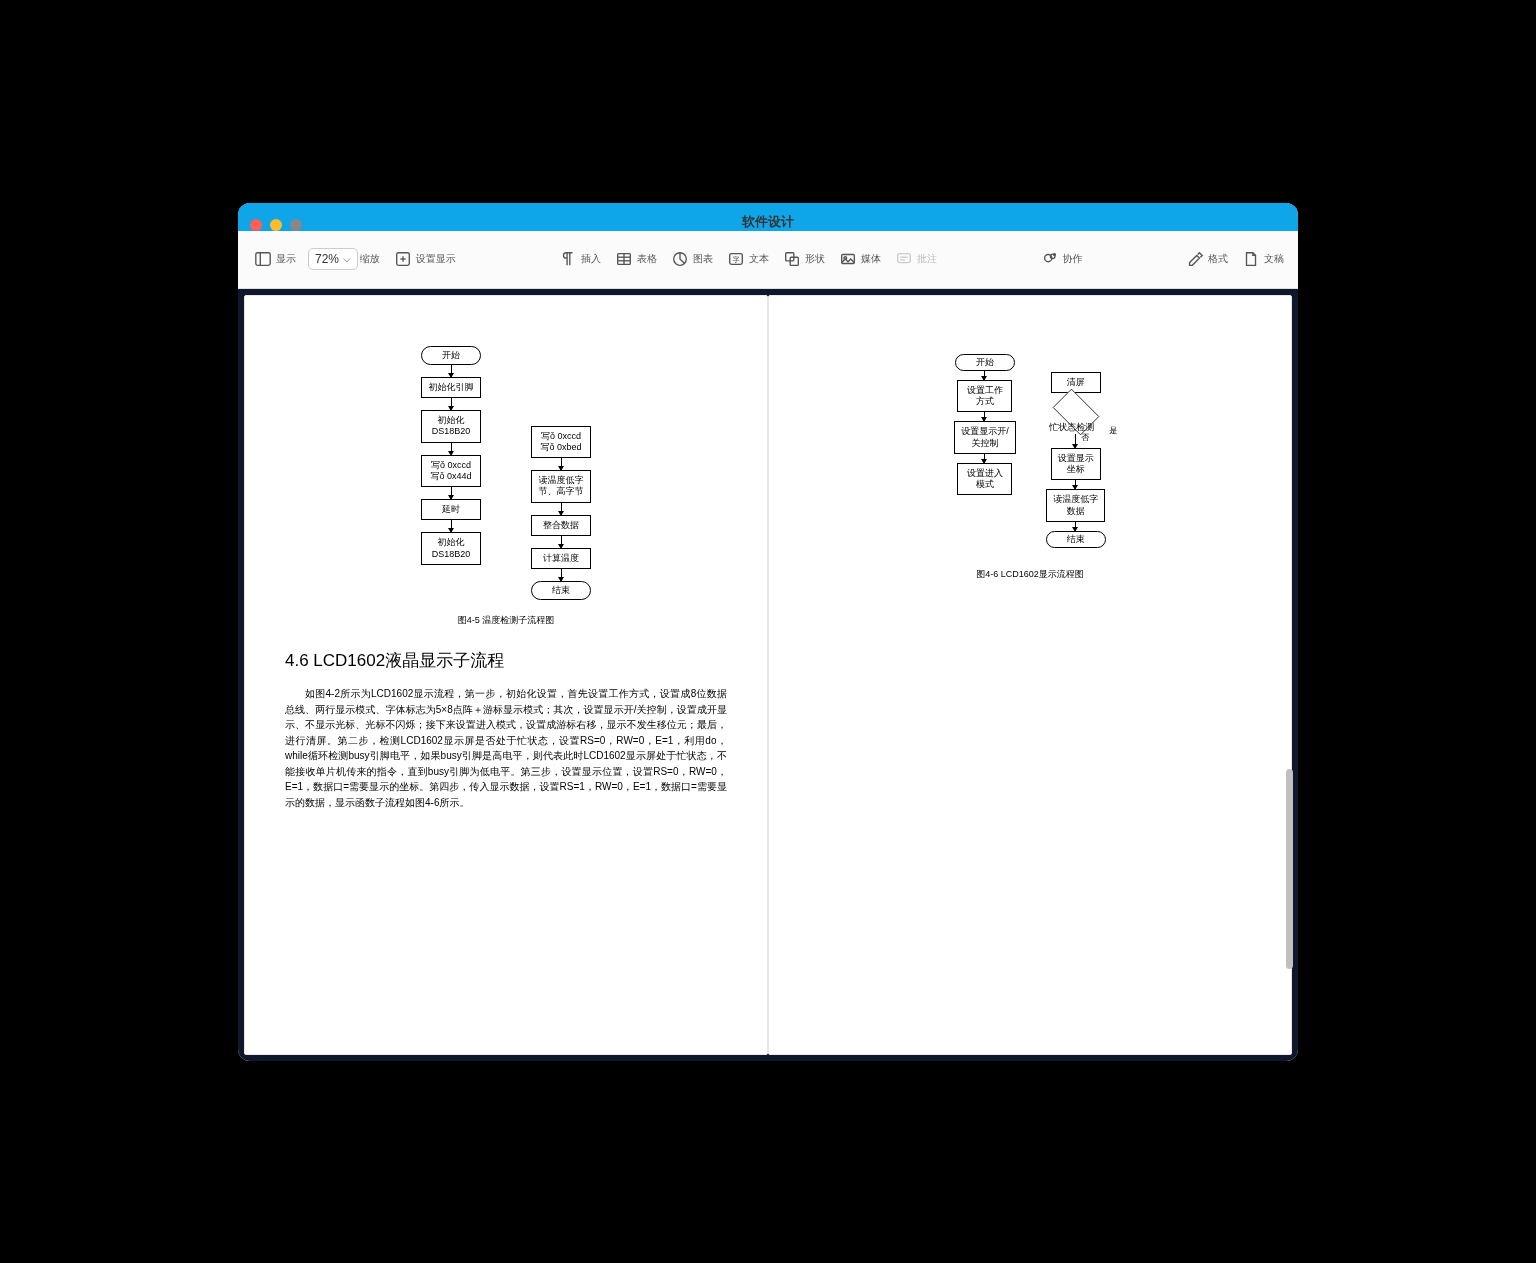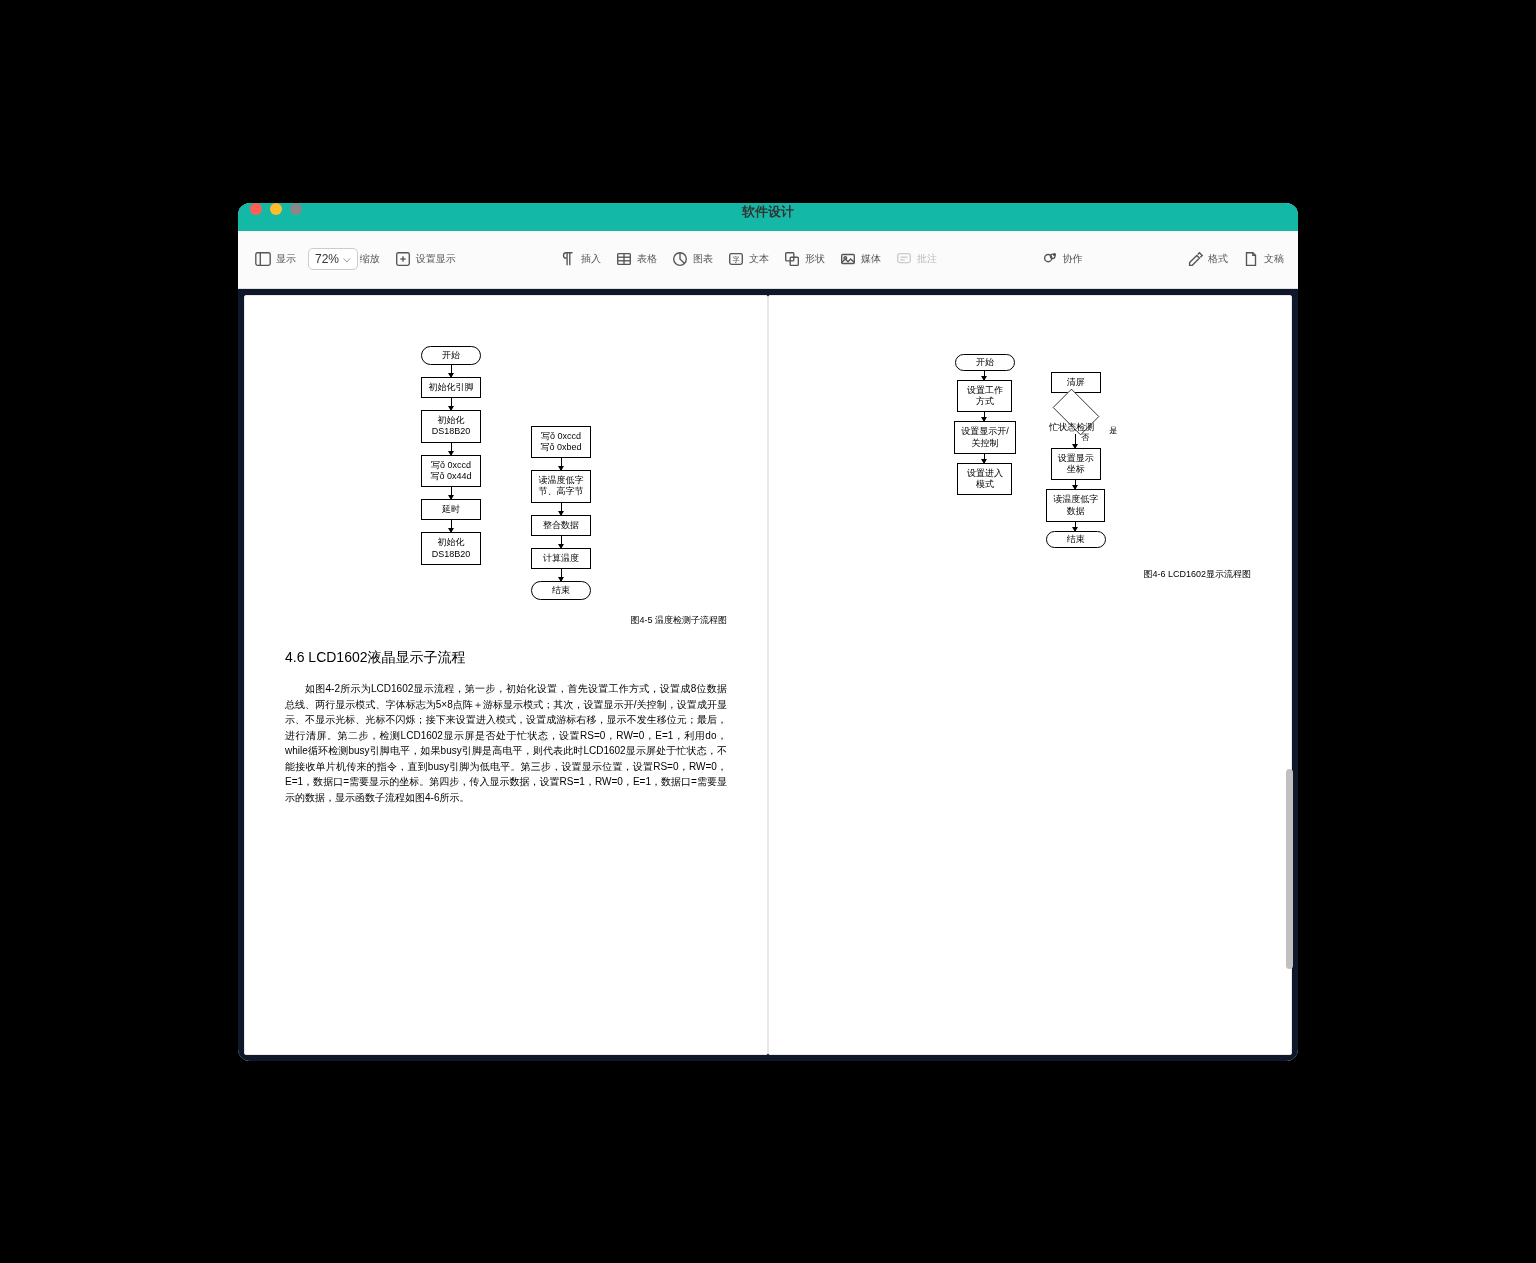--- a/index.html
+++ b/index.html
@@ -18,24 +18,24 @@
       background: #ffffff;
       border-radius: 12px;
       box-shadow: 0 20px 60px rgba(0,0,0,0.5);
       display: flex;
       flex-direction: column;
       overflow: hidden;
     }
     .titlebar {
       height: 28px;
       display: flex;
-      align-items: flex-start;
+      align-items: flex-end;
       padding: 0 12px;
       position: relative;
-      background: #14b8a6;
+      background: #0ea5e9;
     }
     .traffic-lights {
       display: flex;
       gap: 8px;
     }
     .light { width: 12px; height: 12px; border-radius: 50%; }
     .light.red { background: #fe5f57; }
     .light.yellow { background: #febc2e; }
     .light.green { background: #888; }
     .window-title {
@@ -144,22 +144,22 @@
       content: "";
       position: absolute;
       bottom: -1px;
       left: -3px;
       border-left: 3.5px solid transparent;
       border-right: 3.5px solid transparent;
       border-top: 5px solid #000;
     }
     .short { height: 9px; }
     
-    .caption { text-align: right; font-size: 9px; margin-top: 6px; margin-bottom: 22px; }
-    .heading { font-size: 14px; font-weight: 400; margin-bottom: 14px; }
+    .caption { text-align: center; font-size: 9px; margin-top: 6px; margin-bottom: 22px; }
+    .heading { font-size: 17px; font-weight: 400; margin-bottom: 14px; }
     .body-text { font-size: 10px; line-height: 1.55; text-align: justify; text-indent: 2em; }
 
     .diamond {
       width: 56px; height: 32px;
       position: relative;
       display: flex; align-items: flex-end; justify-content: center;
       font-size: 9px;
     }
     .diamond::before{
       content:"";

